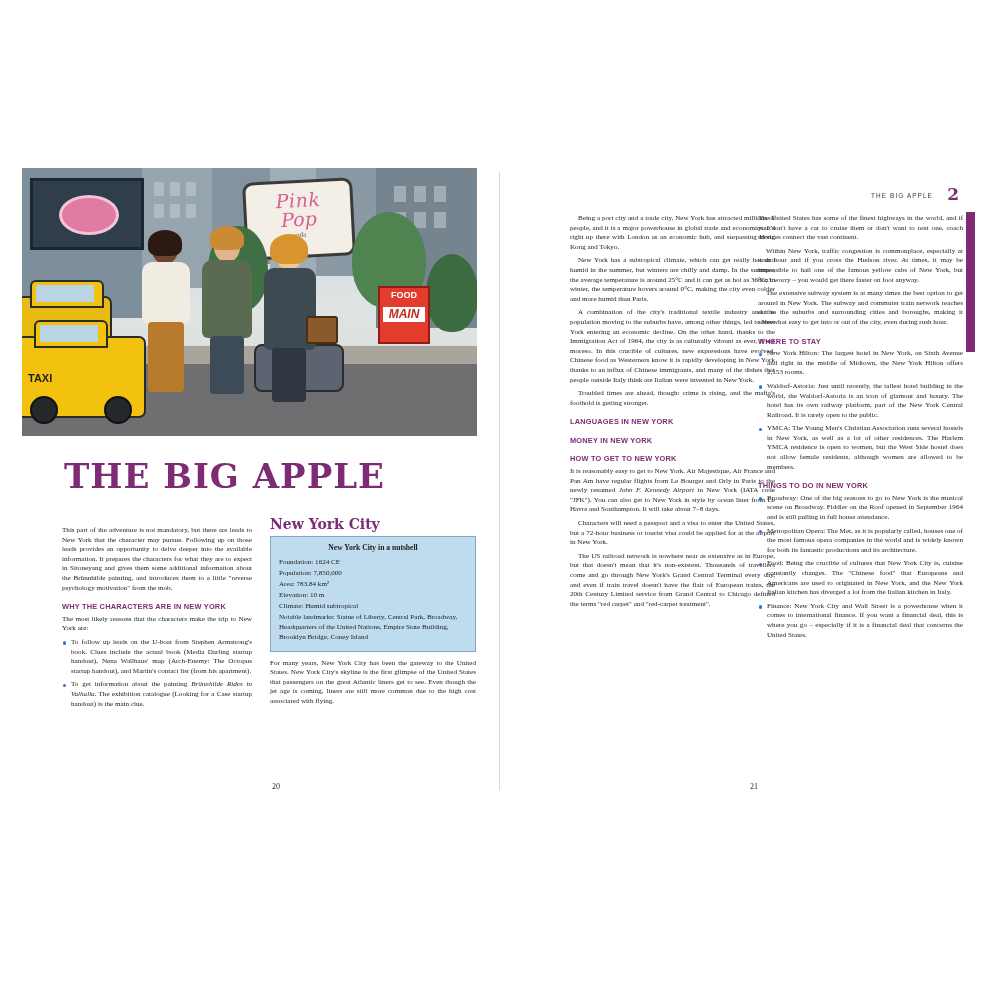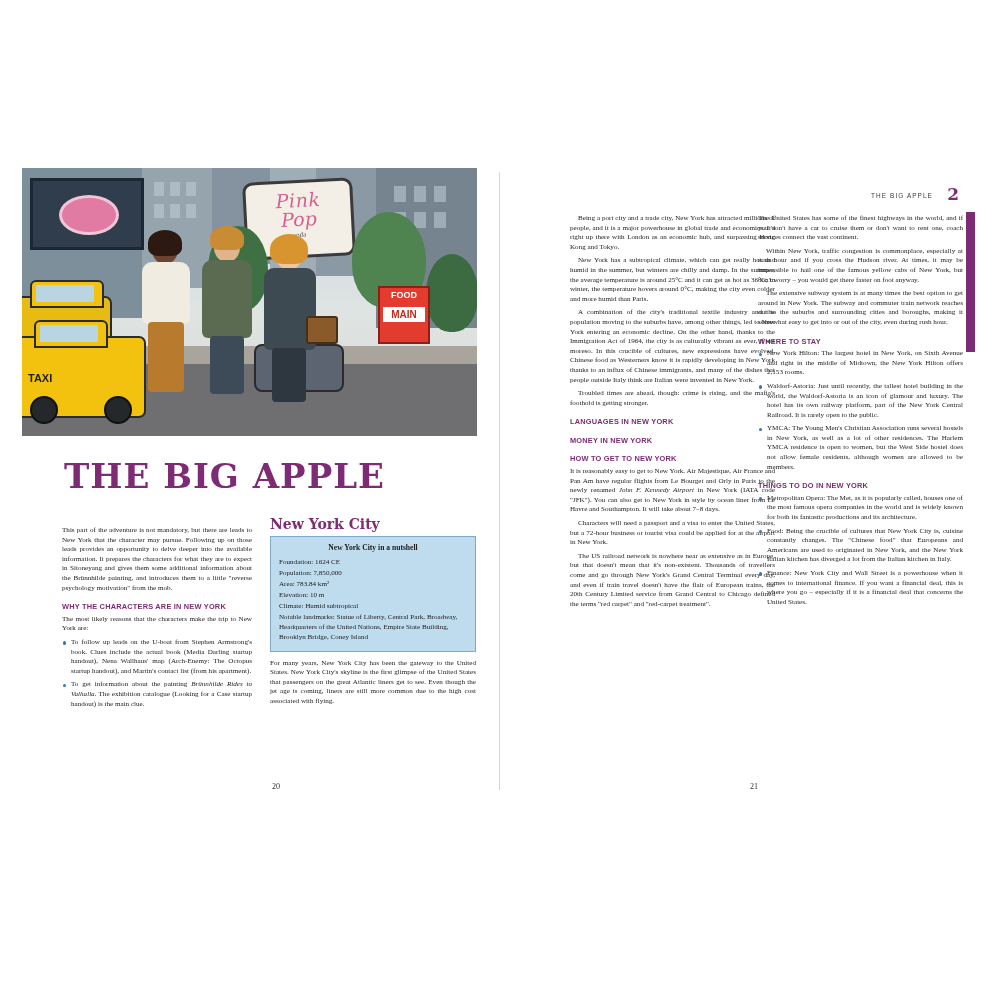--- a/index.html
+++ b/index.html
@@ -75,21 +75,21 @@
   .pinkpop .l1 { font-family:"DejaVu Serif", serif; font-style:italic; font-size:19px; color:#d85f93; margin-top:6px; letter-spacing:.5px;}
   .pinkpop .l2 { font-family:"DejaVu Serif", serif; font-style:italic; font-size:19px; color:#d85f93; margin-top:-3px; }
   .pinkpop .l3 { font-size:7px; color:#5b5b5b; margin-top:1px; }
 
   .foodsign {
     position:absolute; left:356px; top:118px; width:48px; height:54px;
     background:#e33c2e; border:2px solid #8d1f17; color:#fff;
     font-family:"Liberation Sans", sans-serif; font-weight:bold;
     font-size:9px; text-align:center; line-height:15px;
   }
-  .foodsign .sub { background:#fff; color:#c32a1e; margin:4px 3px 0 3px; font-size:10px; }
+  .foodsign .sub { background:#fff; color:#c32a1e; margin:4px 3px 0 3px; font-size:12px;font-style:italic; }
 
   .road { position:absolute; left:0; top:196px; width:455px; height:72px; background:#6f6f72; }
   .sidewalk { position:absolute; left:0; top:178px; width:455px; height:20px; background:#a9a49c; }
 
   .taxi {
     position:absolute; background:#f2c20e; border:2px solid #2b2b2b; border-radius:7px;
   }
   .taxi1 { left:-6px; top:168px; width:126px; height:78px; }
   .taxi2 { left:-10px; top:128px; width:96px; height:56px; background:#e8bb12; }
   .taxi-top { position:absolute; left:16px; top:-18px; width:70px; height:24px; background:#f2c20e; border:2px solid #2b2b2b; border-radius:6px 6px 0 0;}
@@ -387,20 +387,24 @@
         </li>
         <li>
           <b>YMCA:</b>
           <span>The Young Men's Christian Association runs several hostels in New York, as well as a lot of other residences. The Harlem YMCA residence is open to women, but the West Side hostel does not allow female residents, although women are allowed to be members.</span>
         </li>
       </ul>
 
       <div class="sec-head">Things to do in New York</div>
       <ul class="bullets">
         <li>
+          <b>Broadway:</b>
+          <span>One of the big reasons to go to New York is the musical scene on Broadway. Fiddler on the Roof opened in September 1964 and is still pulling in full house attendance.</span>
+        </li>
+        <li>
           <b>Metropolitan Opera:</b>
           <span>The Met, as it is popularly called, houses one of the most famous opera companies in the world and is widely known for both its fantastic productions and its architecture.</span>
         </li>
         <li>
           <b>Food:</b>
           <span>Being the crucible of cultures that New York City is, cuisine constantly changes. The "Chinese food" that Europeans and Americans are used to originated in New York, and the New York Italian kitchen has diverged a lot from the Italian kitchen in Italy.</span>
         </li>
         <li>
           <b>Finance:</b>
           <span>New York City and Wall Street is a powerhouse when it comes to international finance. If you want a financial deal, this is where you go – especially if it is a financial deal that concerns the United States.</span>

